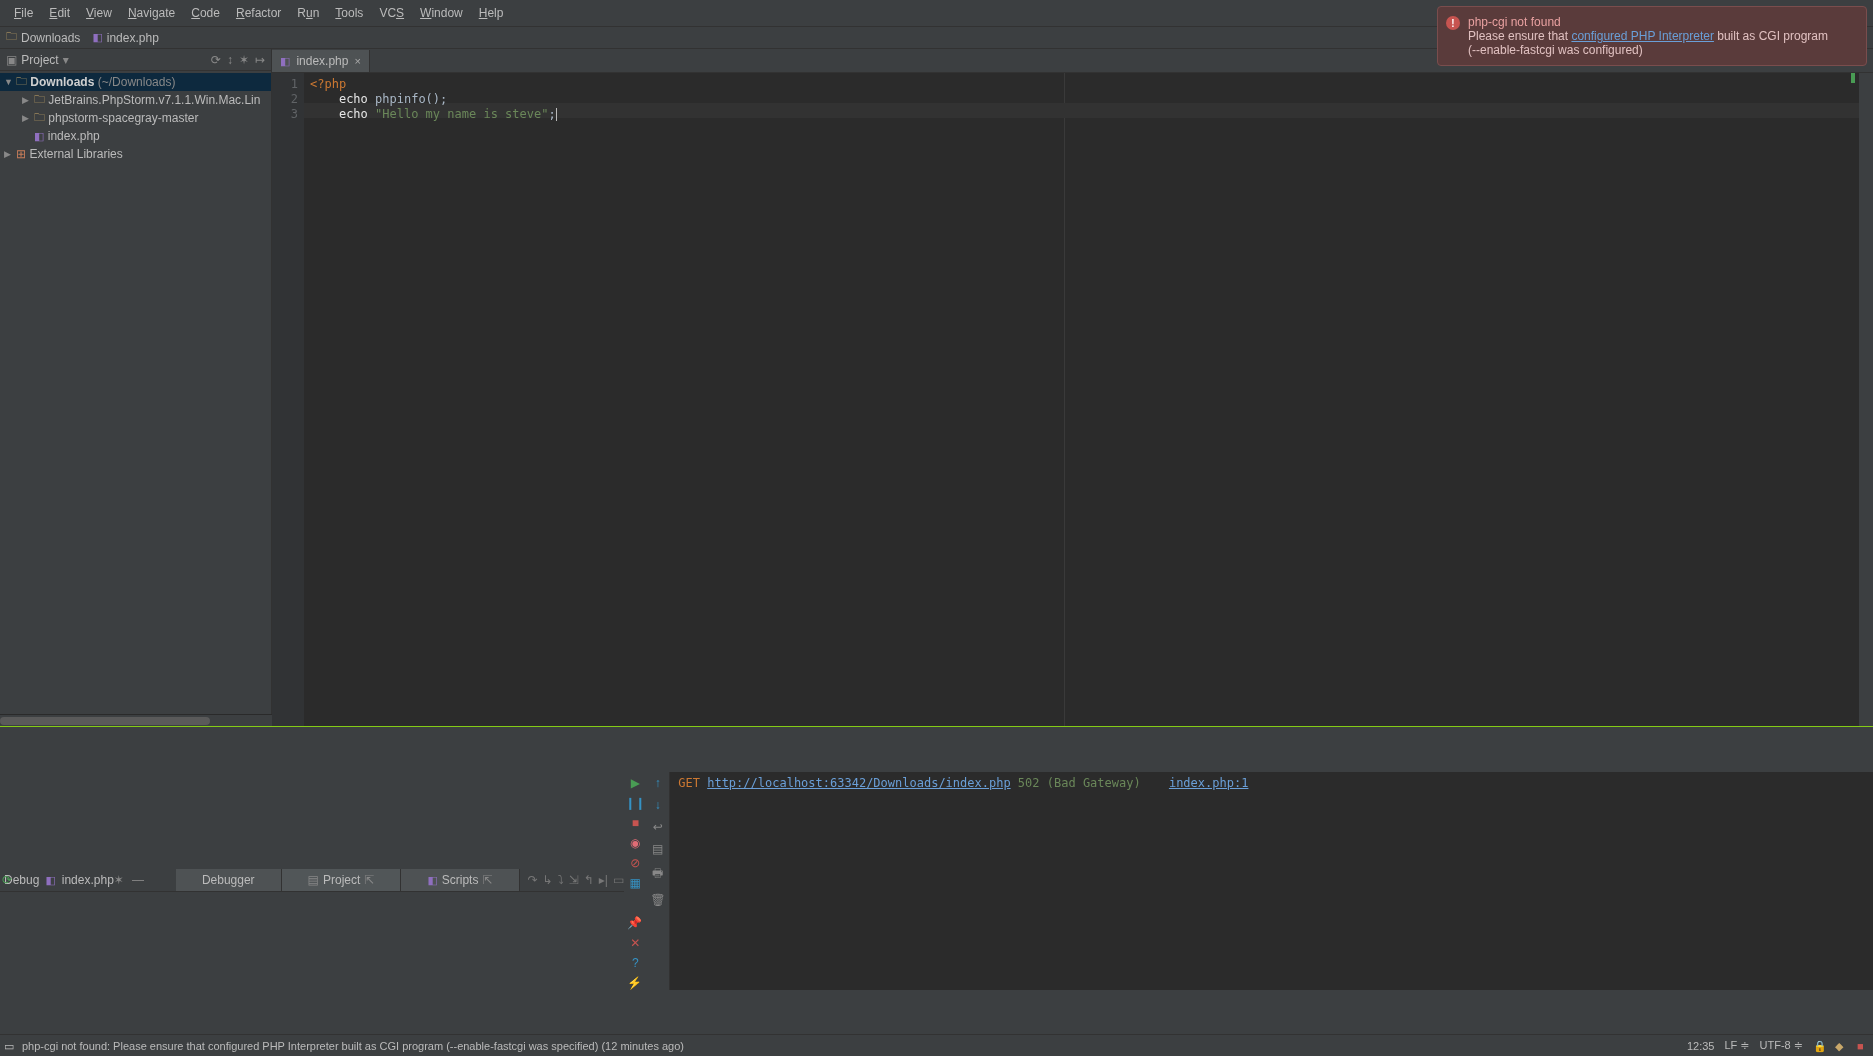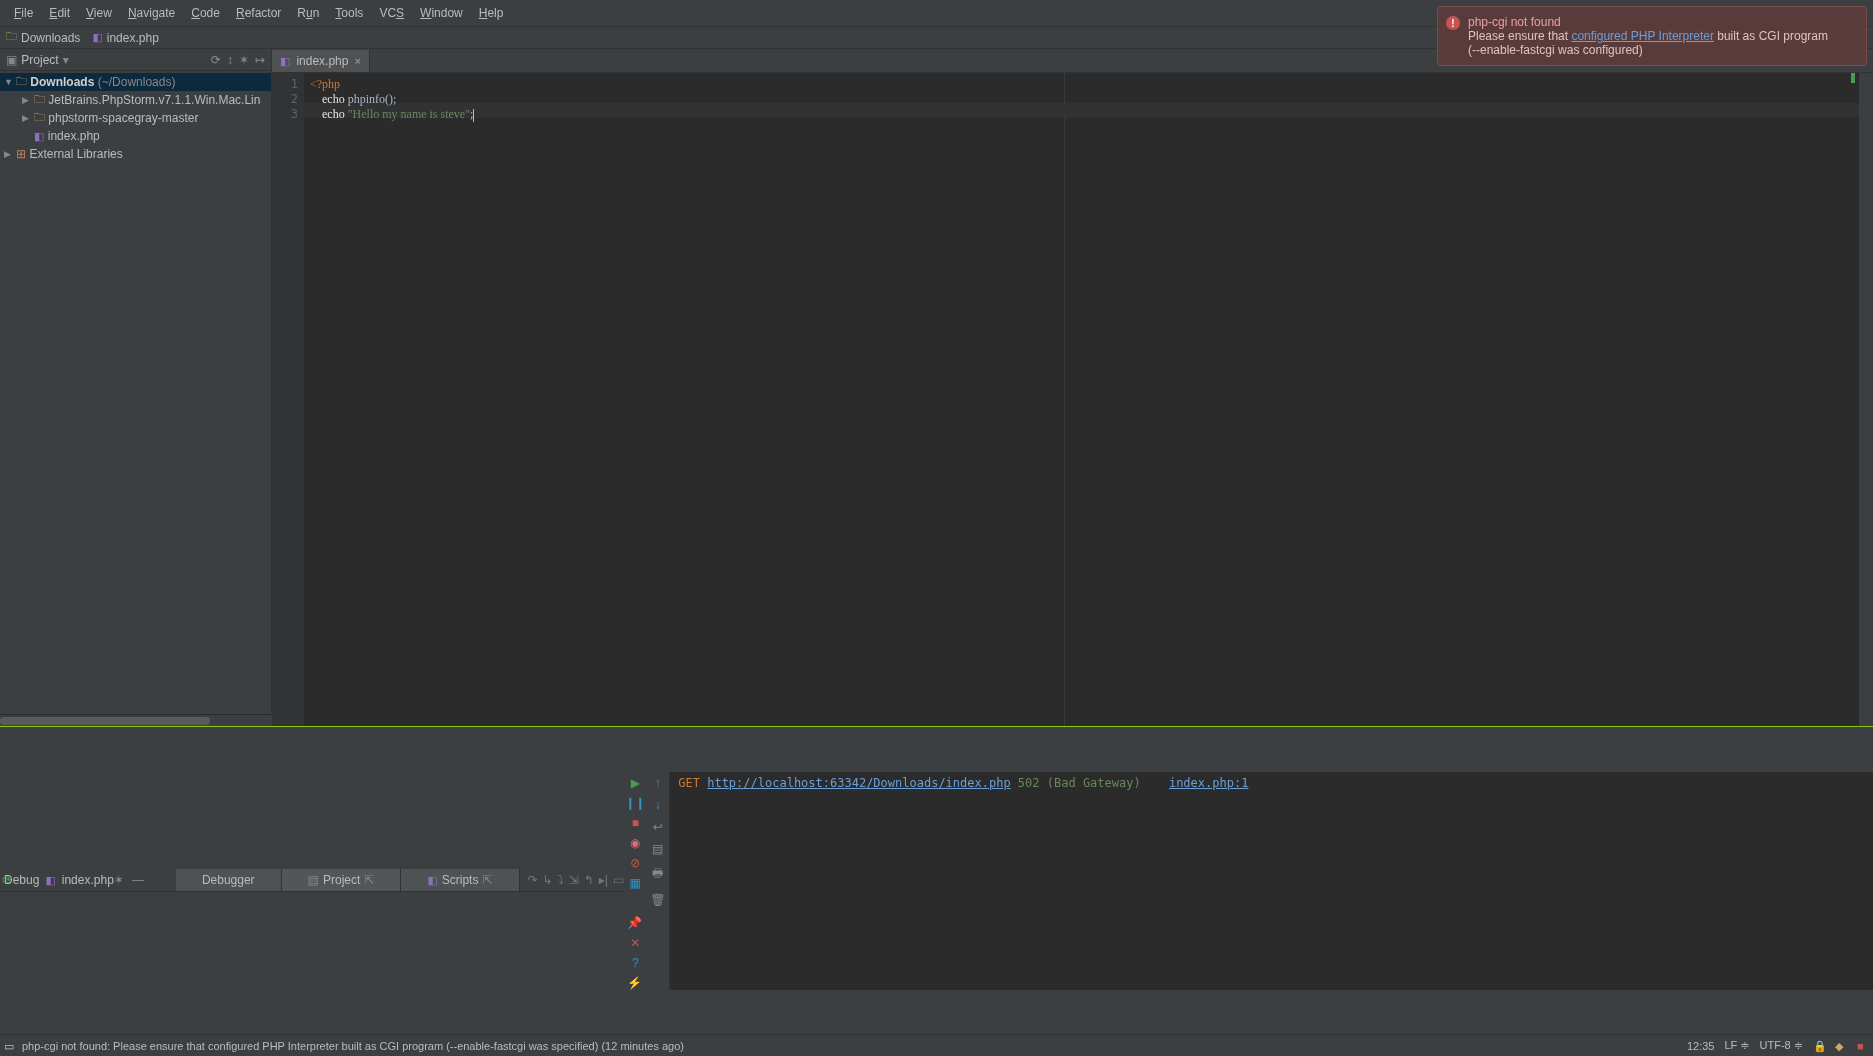--- a/index.html
+++ b/index.html
@@ -117,21 +117,21 @@
     .gutter {
       width:32px; background:#313335; color:#606366; text-align:right;
       padding:4px 6px 0 0; font-family:"Consolas",monospace; font-size:12px;
       line-height:15px;
     }
     .code {
       flex:1; padding:4px 4px 0 6px; font-family:"Consolas",monospace; font-size:12px;
       line-height:15px; color:#a9b7c6; position:relative;
     }
     .code .curline { position:absolute; left:0; right:0; height:15px; background:#323232; z-index:0; }
-    .code .line { position:relative; z-index:1;font-family:Liberation Serif, serif; }
+    .code .line { position:relative; z-index:1; }
     .kw { color:#e5e5e5; }
     .fn { color:#a9b7c6; }
     .str { color:#6a8759; }
     .tag { color:#cc7832; }
     .caret { display:inline-block; width:1px; height:13px; background:#bbb; vertical-align:middle; }
     .editor-right-marker {
       position:absolute; top:0; right:18px; width:4px; height:10px; background:#499c54;
     }
     .editor-scrollbar { width:14px; background:#3c3f41; }
     .editor-margin-line { position:absolute; top:0; bottom:0; left:760px; width:1px; background:#3a3a3a; }

